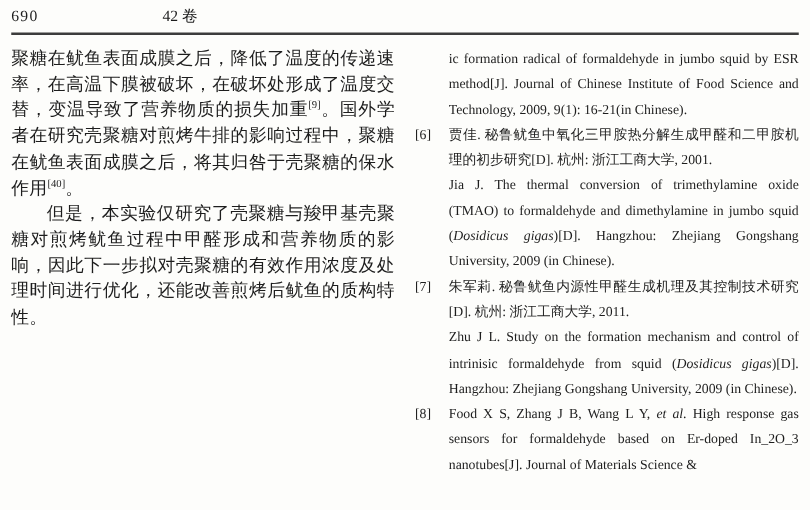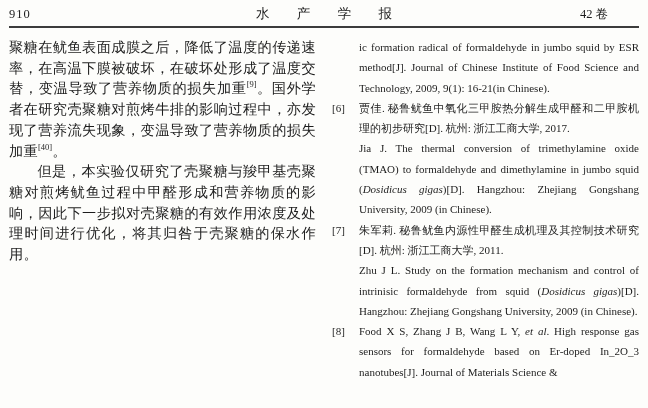--- a/index.html
+++ b/index.html
@@ -32,44 +32,43 @@
   .ref-body { flex:1; min-width:0; text-align:justify; }
   .ref-cont { margin-left:27px; text-align:justify; }
   .italic { font-style:italic; }
 </style>
 </head>
 <body>
 
 <div class="page">
 
   <div class="header">
-    <span class="pageno">910</span>
-    <span class="jtitle">水 产 学 报</span>
+    <span class="pageno">690</span>
     <span class="vol">42 卷</span>
   </div>
 
   <div class="rule"></div>
 
   <div class="columns">
 
     <div class="col left">
-      <p class="para"><span>聚糖在鱿鱼表面成膜之后，降低了温度的传递速率，在高温下膜被破坏，在破坏处形成了温度交替，变温导致了营养物质的损失加重</span><sup class="cite">[9]</sup><span>。国外学者在研究壳聚糖对煎烤牛排的影响过程中，亦发现了营养流失现象，变温导致了营养物质的损失加重</span><sup class="cite">[40]</sup><span>。</span></p>
+      <p class="para"><span>聚糖在鱿鱼表面成膜之后，降低了温度的传递速率，在高温下膜被破坏，在破坏处形成了温度交替，变温导致了营养物质的损失加重</span><sup class="cite">[9]</sup><span>。国外学者在研究壳聚糖对煎烤牛排的影响过程中，聚糖在鱿鱼表面成膜之后，将其归咎于壳聚糖的保水作用</span><sup class="cite">[40]</sup><span>。</span></p>
 
 
-      <p class="para indent"><span>但是，本实验仅研究了壳聚糖与羧甲基壳聚糖对煎烤鱿鱼过程中甲醛形成和营养物质的影响，因此下一步拟对壳聚糖的有效作用浓度及处理时间进行优化，将其归咎于壳聚糖的保水作用。</span></p>
+      <p class="para indent"><span>但是，本实验仅研究了壳聚糖与羧甲基壳聚糖对煎烤鱿鱼过程中甲醛形成和营养物质的影响，因此下一步拟对壳聚糖的有效作用浓度及处理时间进行优化，还能改善煎烤后鱿鱼的质构特性。</span></p>
     </div>
 
     <div class="col right">
 
       <div class="ref-cont"><span>ic formation radical of formaldehyde in jumbo squid by ESR method[J]. Journal of Chinese Institute of Food Science and Technology, 2009, 9(1): 16-21(in Chinese).</span></div>
 
       <div class="ref">
         <div class="ref-num">[6]</div>
         <div class="ref-body">
-          <div>贾佳. 秘鲁鱿鱼中氧化三甲胺热分解生成甲醛和二甲胺机理的初步研究[D]. 杭州: 浙江工商大学, 2017.</div>
+          <div>贾佳. 秘鲁鱿鱼中氧化三甲胺热分解生成甲醛和二甲胺机理的初步研究[D]. 杭州: 浙江工商大学, 2001.</div>
           <div><span>Jia J. The thermal conversion of trimethylamine oxide (TMAO) to formaldehyde and dimethylamine in jumbo squid (</span><span class="italic">Dosidicus gigas</span><span>)[D]. Hangzhou: Zhejiang Gongshang University, 2009 (in Chinese).</span></div>
         </div>
       </div>
 
       <div class="ref">
         <div class="ref-num">[7]</div>
         <div class="ref-body">
           <div>朱军莉. 秘鲁鱿鱼内源性甲醛生成机理及其控制技术研究[D]. 杭州: 浙江工商大学, 2011.</div>
           <div><span>Zhu J L. Study on the formation mechanism and control of intrinisic formaldehyde from squid (</span><span class="italic">Dosidicus gigas</span><span>)[D]. Hangzhou: Zhejiang Gongshang University, 2009 (in Chinese).</span></div>
         </div>

